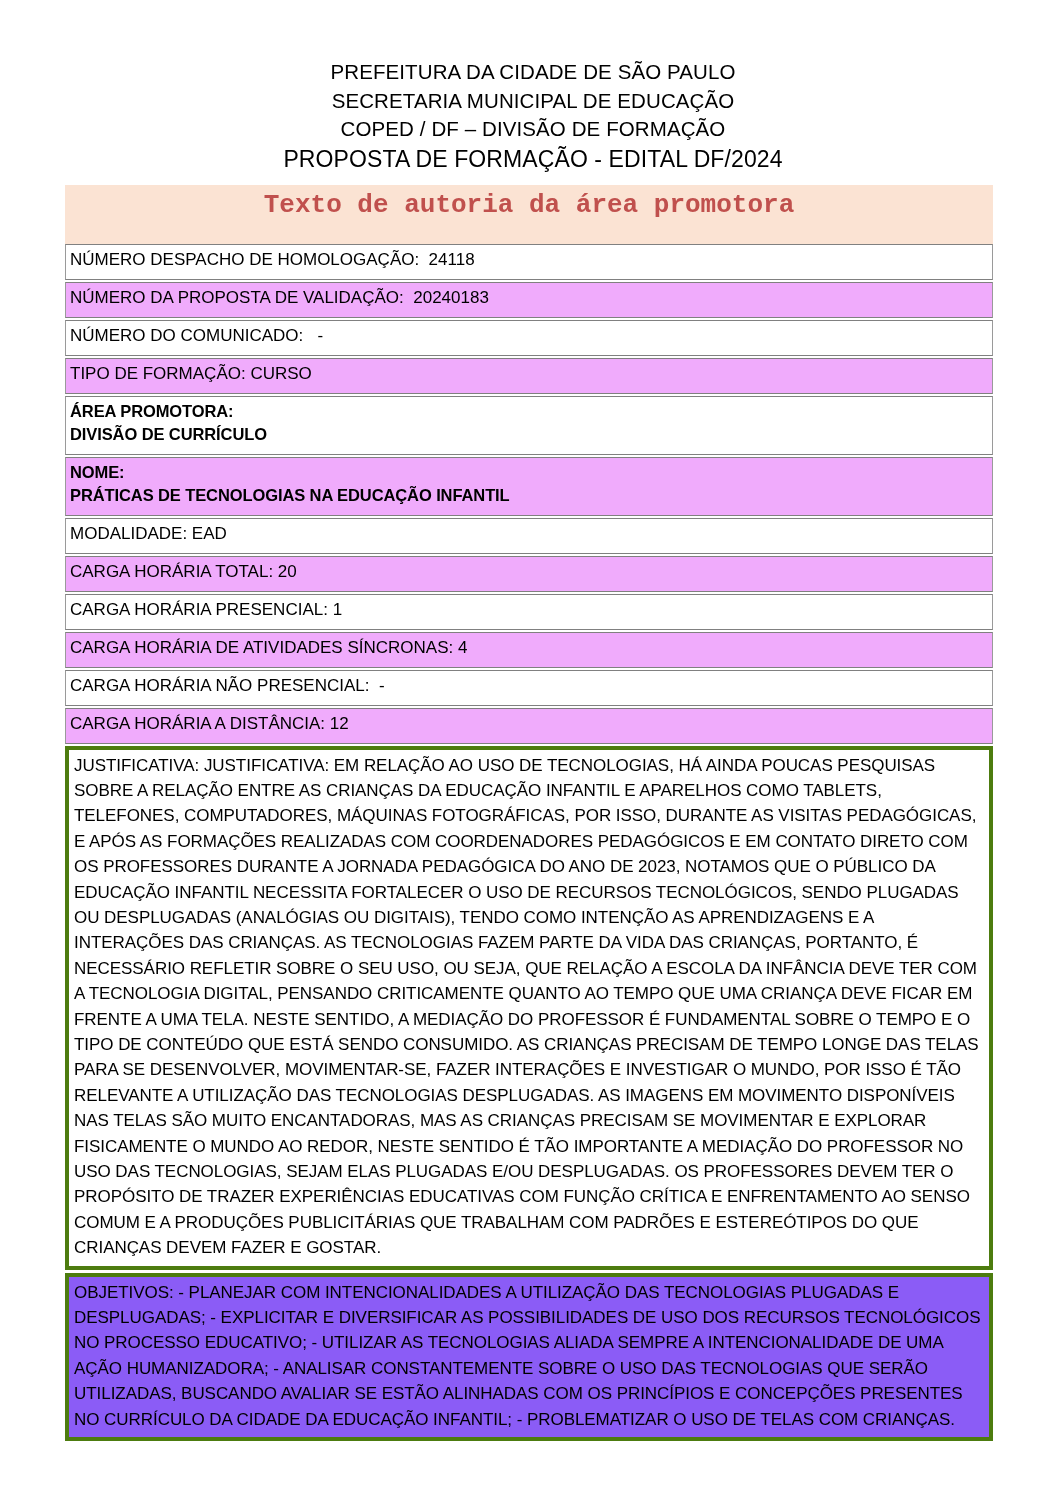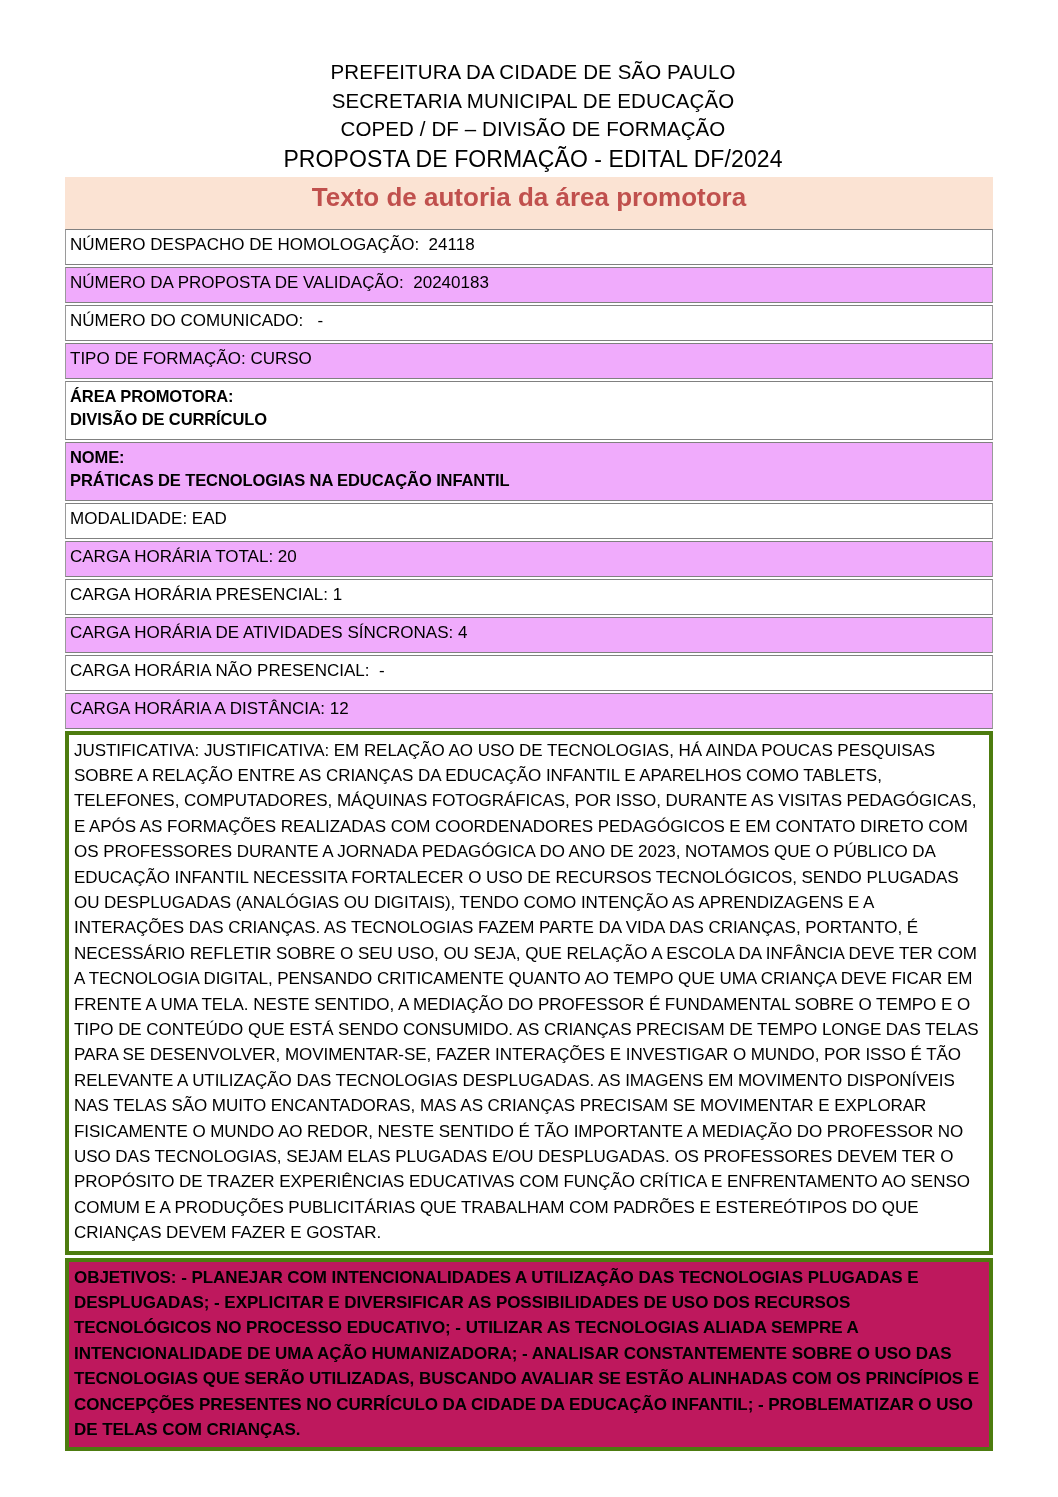--- a/index.html
+++ b/index.html
@@ -37,26 +37,27 @@
     white-space: nowrap;
     margin-left: 8px;
   }
   .doc-heading .hline.emphasis {
     font-size: 23px;
     line-height: 31px;
   }
 
   
   .promoter-banner {
-    margin: 2px auto 0 auto;
+    margin: 10px auto 0 auto;
     width: 928px;
     background: #FBE3D3;
     text-align: center;
-    padding: 5px 0 17px 0;
-    box-sizing: border-box;
+    padding: 5px 0 24px 0;
+    box-sizing: border-box;
+    font-family: Liberation Mono, monospace;
   }
   .promoter-banner .banner-text {
     font-size: 26px;
     font-weight: bold;
     color: #C0504D;
     line-height: 30px;
   }
 
   
   .form-table {
@@ -91,22 +92,21 @@
 
   
   .text-block {
     box-sizing: border-box;
     border: 4px solid #4d7c0f;
     background: #ffffff;
     padding: 3px 5px 5px 5px;
     margin-bottom: 3px;
   }
   .text-block.shaded {
-    background: #be185d;
-    font-weight: bold;
+    background: #8b5cf6;
   }
   .text-block p {
     margin: 0;
     font-size: 17px;
     line-height: 25.4px;
     text-align: left;
     letter-spacing: -0.05px;
   }
 </style>
 </head>

